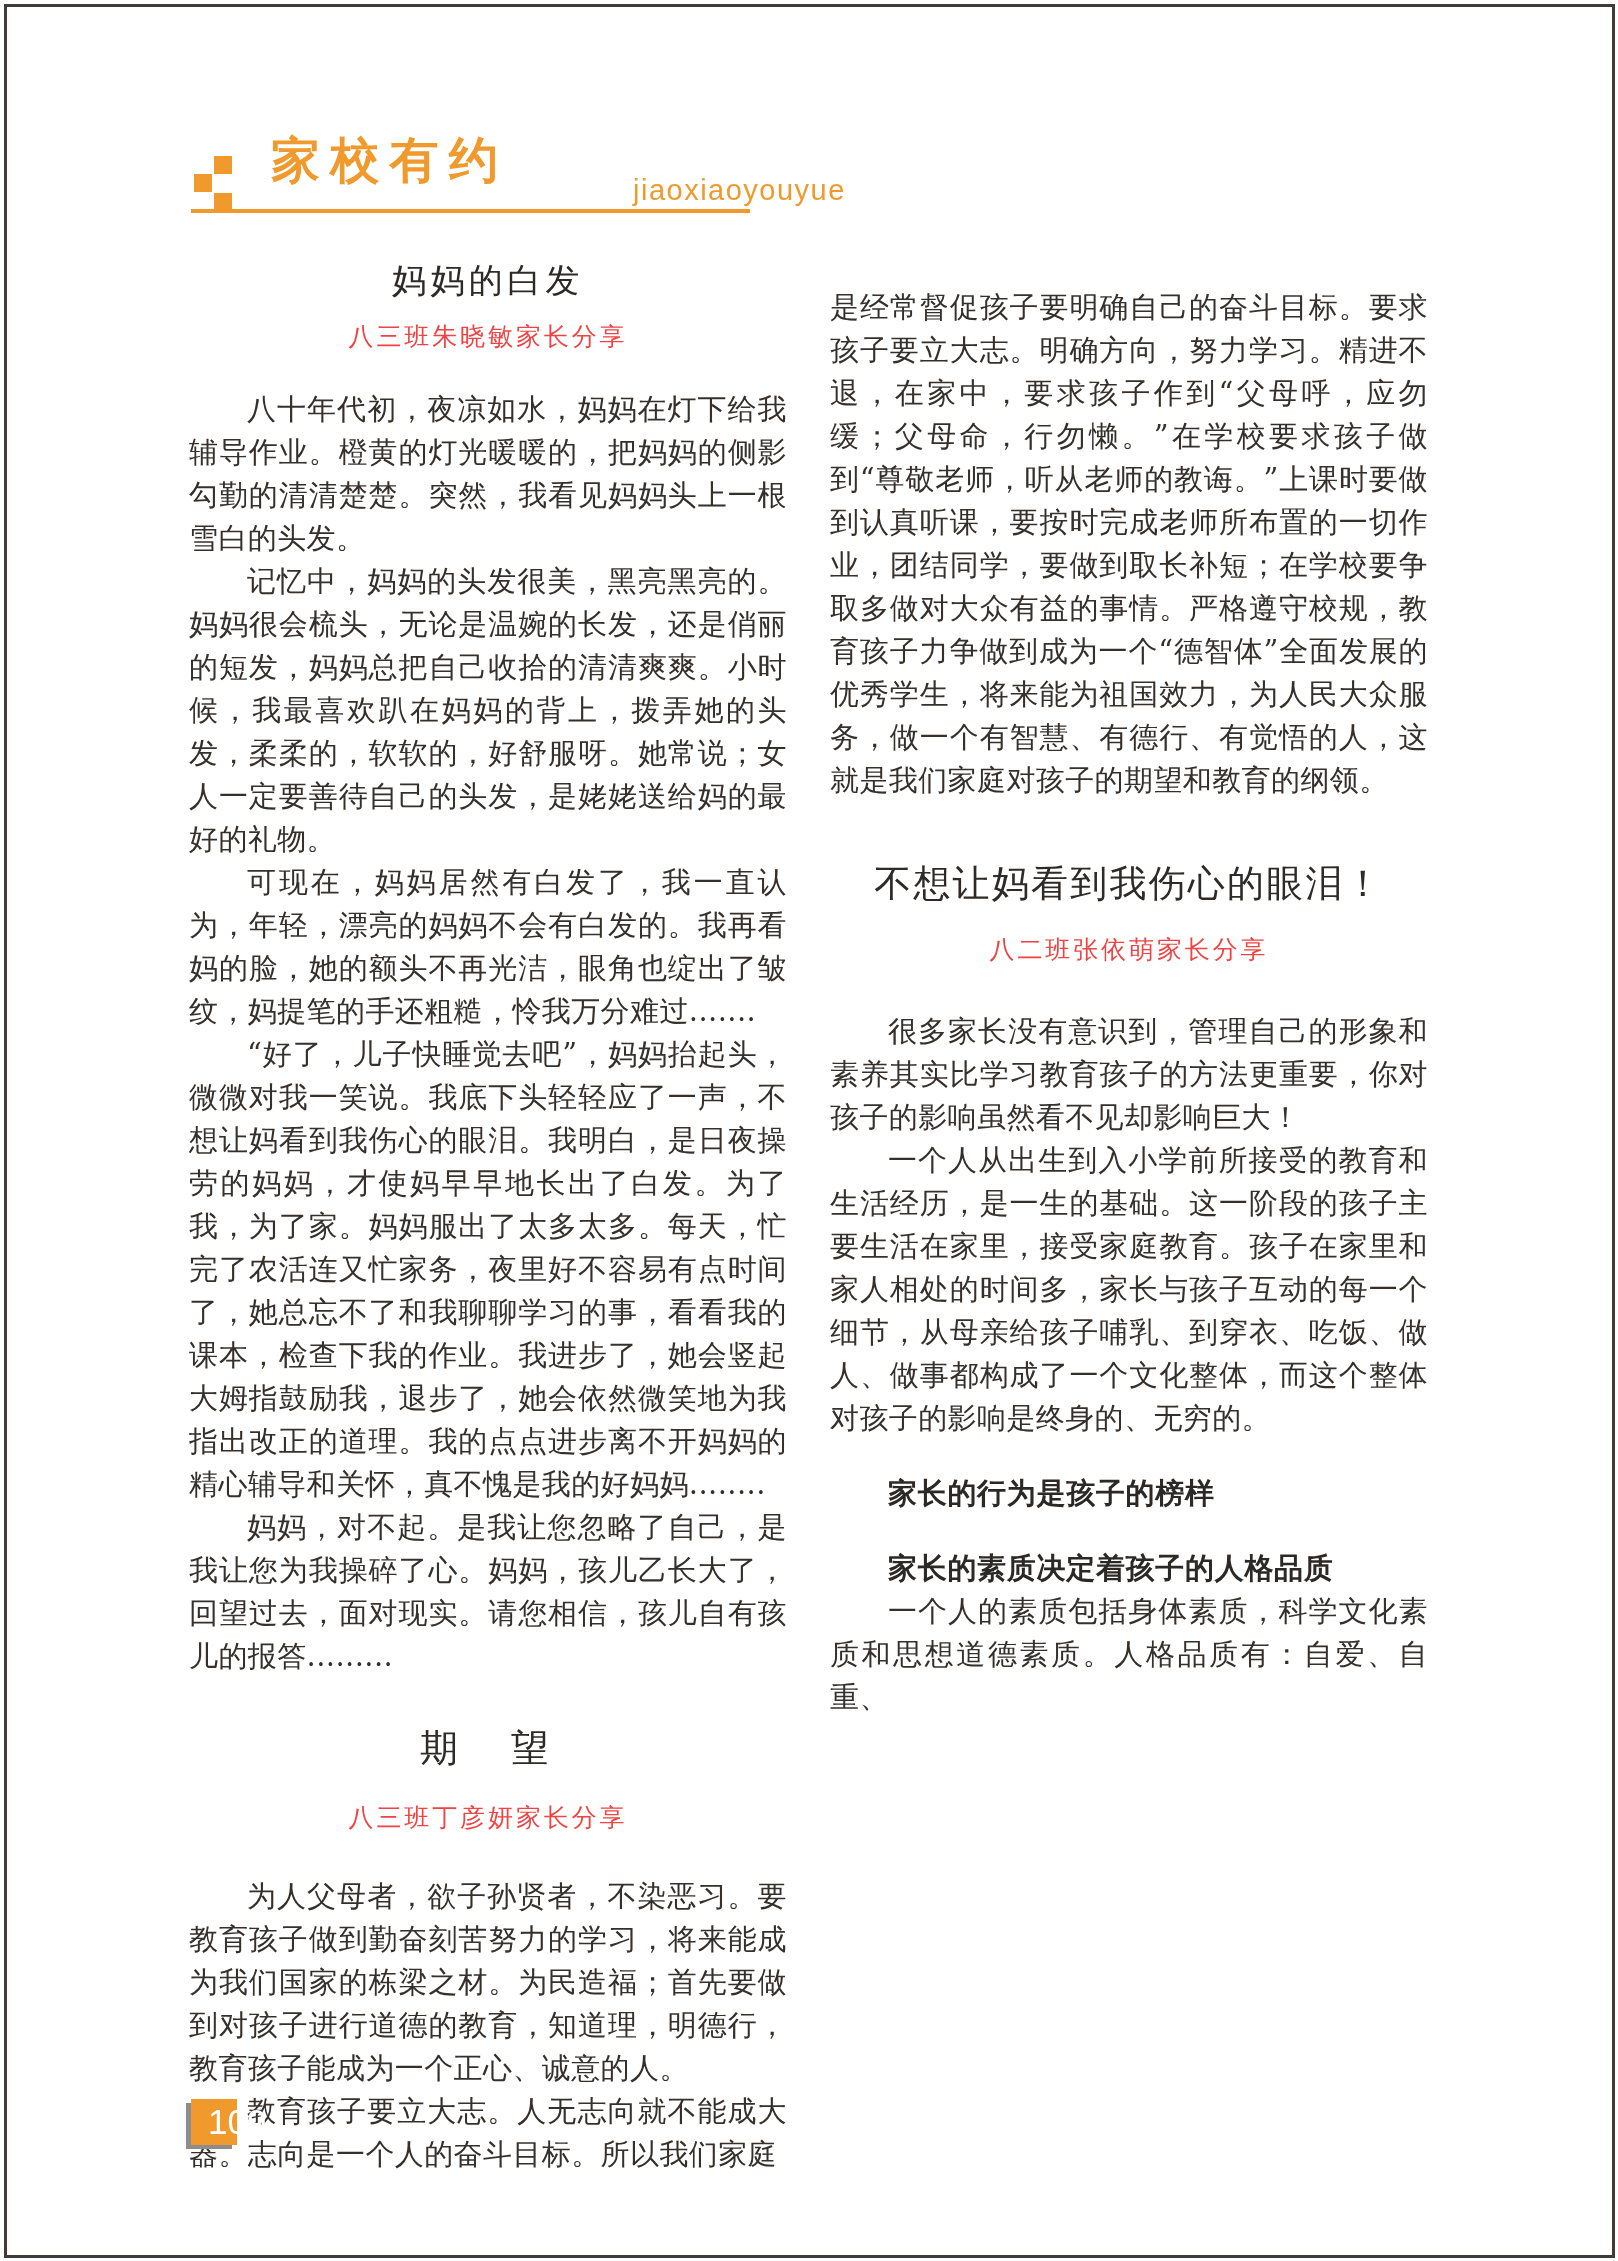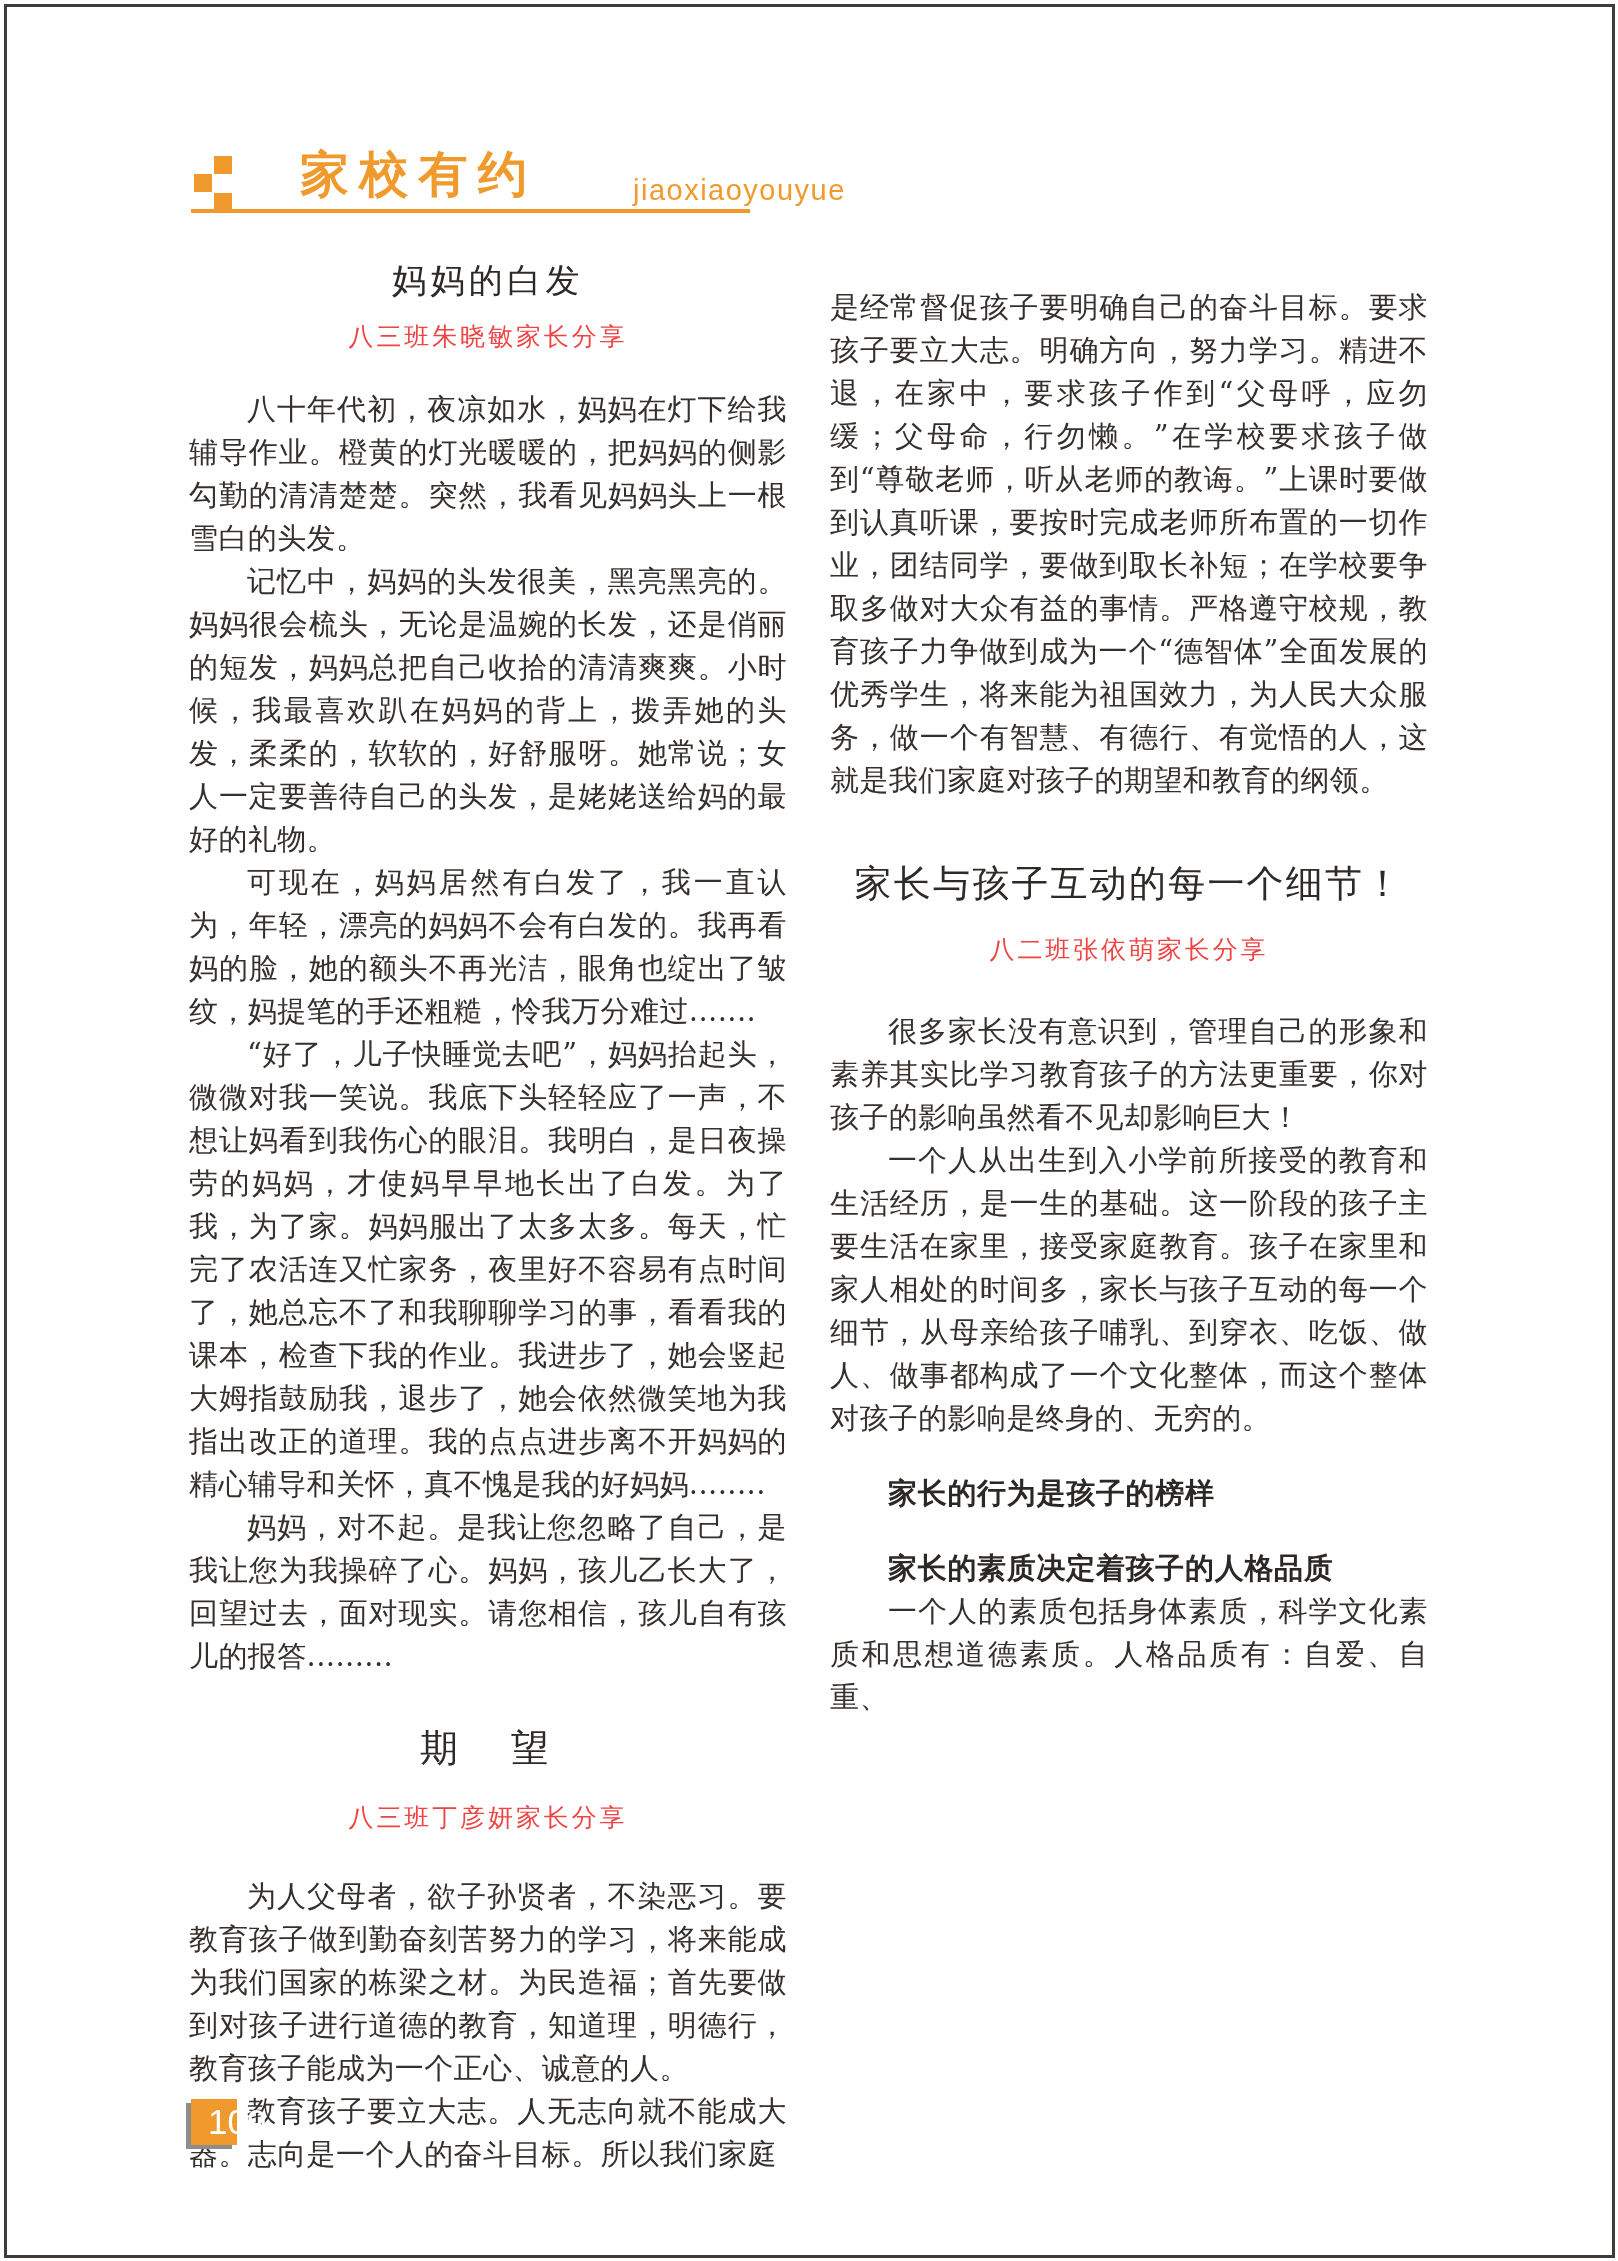--- a/index.html
+++ b/index.html
@@ -5,22 +5,22 @@
   html,body{margin:0;padding:0;background:#ffffff;}
   .page{position:relative;width:1618px;height:2261px;background:#ffffff;overflow:hidden;
         font-family:"DejaVu Serif","Liberation Serif",serif;color:#35302c;}
   .frame{position:absolute;left:4.4px;top:4.4px;width:1605px;height:2248px;border:3.7px solid #403b37;}
 
   
   .logo-sq{position:absolute;width:18.4px;height:18.4px;background:#f09a2d;}
   .sq1{left:214px;top:156px;}
   .sq2{left:194px;top:174px;}
   .sq3{left:214px;top:193px;}
-  .htitle{position:absolute;left:271px;top:148px;font-family:"Liberation Sans","DejaVu Sans",sans-serif;
-          font-weight:bold;font-size:49px;line-height:53px;color:#f09a2d;letter-spacing:10.3px;white-space:nowrap;margin-left:29px;}
+  .htitle{position:absolute;left:271px;top:134px;font-family:"Liberation Sans","DejaVu Sans",sans-serif;
+          font-weight:bold;font-size:49px;line-height:53px;color:#f09a2d;letter-spacing:10.3px;white-space:nowrap;}
   .hpinyin{position:absolute;left:633px;top:174px;font-family:"Liberation Sans","DejaVu Sans",sans-serif;
            font-size:29px;line-height:32px;color:#f09a2d;letter-spacing:1.5px;white-space:nowrap;}
   .hline{position:absolute;left:191px;top:209px;width:559px;height:3.7px;background:#f09a2d;}
 
   
   .col{position:absolute;width:598px;font-size:29px;line-height:43px;letter-spacing:0.4px;
        text-align:justify;color:#35302c;}
   .col-left{left:189px;top:259px;}
   .col-right{left:830px;top:286px;}
   .col p{margin:0;text-indent:2em;}
@@ -69,21 +69,21 @@
 
     <h1 class="art-title big">期　望</h1>
     <div class="byline b2">八三班丁彦妍家长分享</div>
     <p>为人父母者，欲子孙贤者，不染恶习。要教育孩子做到勤奋刻苦努力的学习，将来能成为我们国家的栋梁之材。为民造福；首先要做到对孩子进行道德的教育，知道理，明德行，教育孩子能成为一个正心、诚意的人。</p>
     <p>教育孩子要立大志。人无志向就不能成大器。志向是一个人的奋斗目标。所以我们家庭</p>
   </section>
 
   <section class="col col-right">
     <p class="cont">是经常督促孩子要明确自己的奋斗目标。要求孩子要立大志。明确方向，努力学习。精进不退，在家中，要求孩子作到“父母呼，应勿缓；父母命，行勿懒。”在学校要求孩子做到“尊敬老师，听从老师的教诲。”上课时要做到认真听课，要按时完成老师所布置的一切作业，团结同学，要做到取长补短；在学校要争取多做对大众有益的事情。严格遵守校规，教育孩子力争做到成为一个“德智体”全面发展的优秀学生，将来能为祖国效力，为人民大众服务，做一个有智慧、有德行、有觉悟的人，这就是我们家庭对孩子的期望和教育的纲领。</p>
 
-    <h1 class="art-title wide">家长与孩子互动的每一个细节！</h1>
+    <h1 class="art-title wide">不想让妈看到我伤心的眼泪！</h1>
     <div class="byline b3">八二班张依萌家长分享</div>
     <p class="intro">很多家长没有意识到，管理自己的形象和素养其实比学习教育孩子的方法更重要，你对孩子的影响虽然看不见却影响巨大！</p>
 
     <p>一个人从出生到入小学前所接受的教育和生活经历，是一生的基础。这一阶段的孩子主要生活在家里，接受家庭教育。孩子在家里和家人相处的时间多，家长与孩子互动的每一个细节，从母亲给孩子哺乳、到穿衣、吃饭、做人、做事都构成了一个文化整体，而这个整体对孩子的影响是终身的、无穷的。</p>
 
     <h3 class="sec-h">家长的行为是孩子的榜样</h3>
 
     <h3 class="sec-h">家长的素质决定着孩子的人格品质</h3>
     <p>一个人的素质包括身体素质，科学文化素质和思想道德素质。人格品质有：自爱、自重、</p>
   </section>

